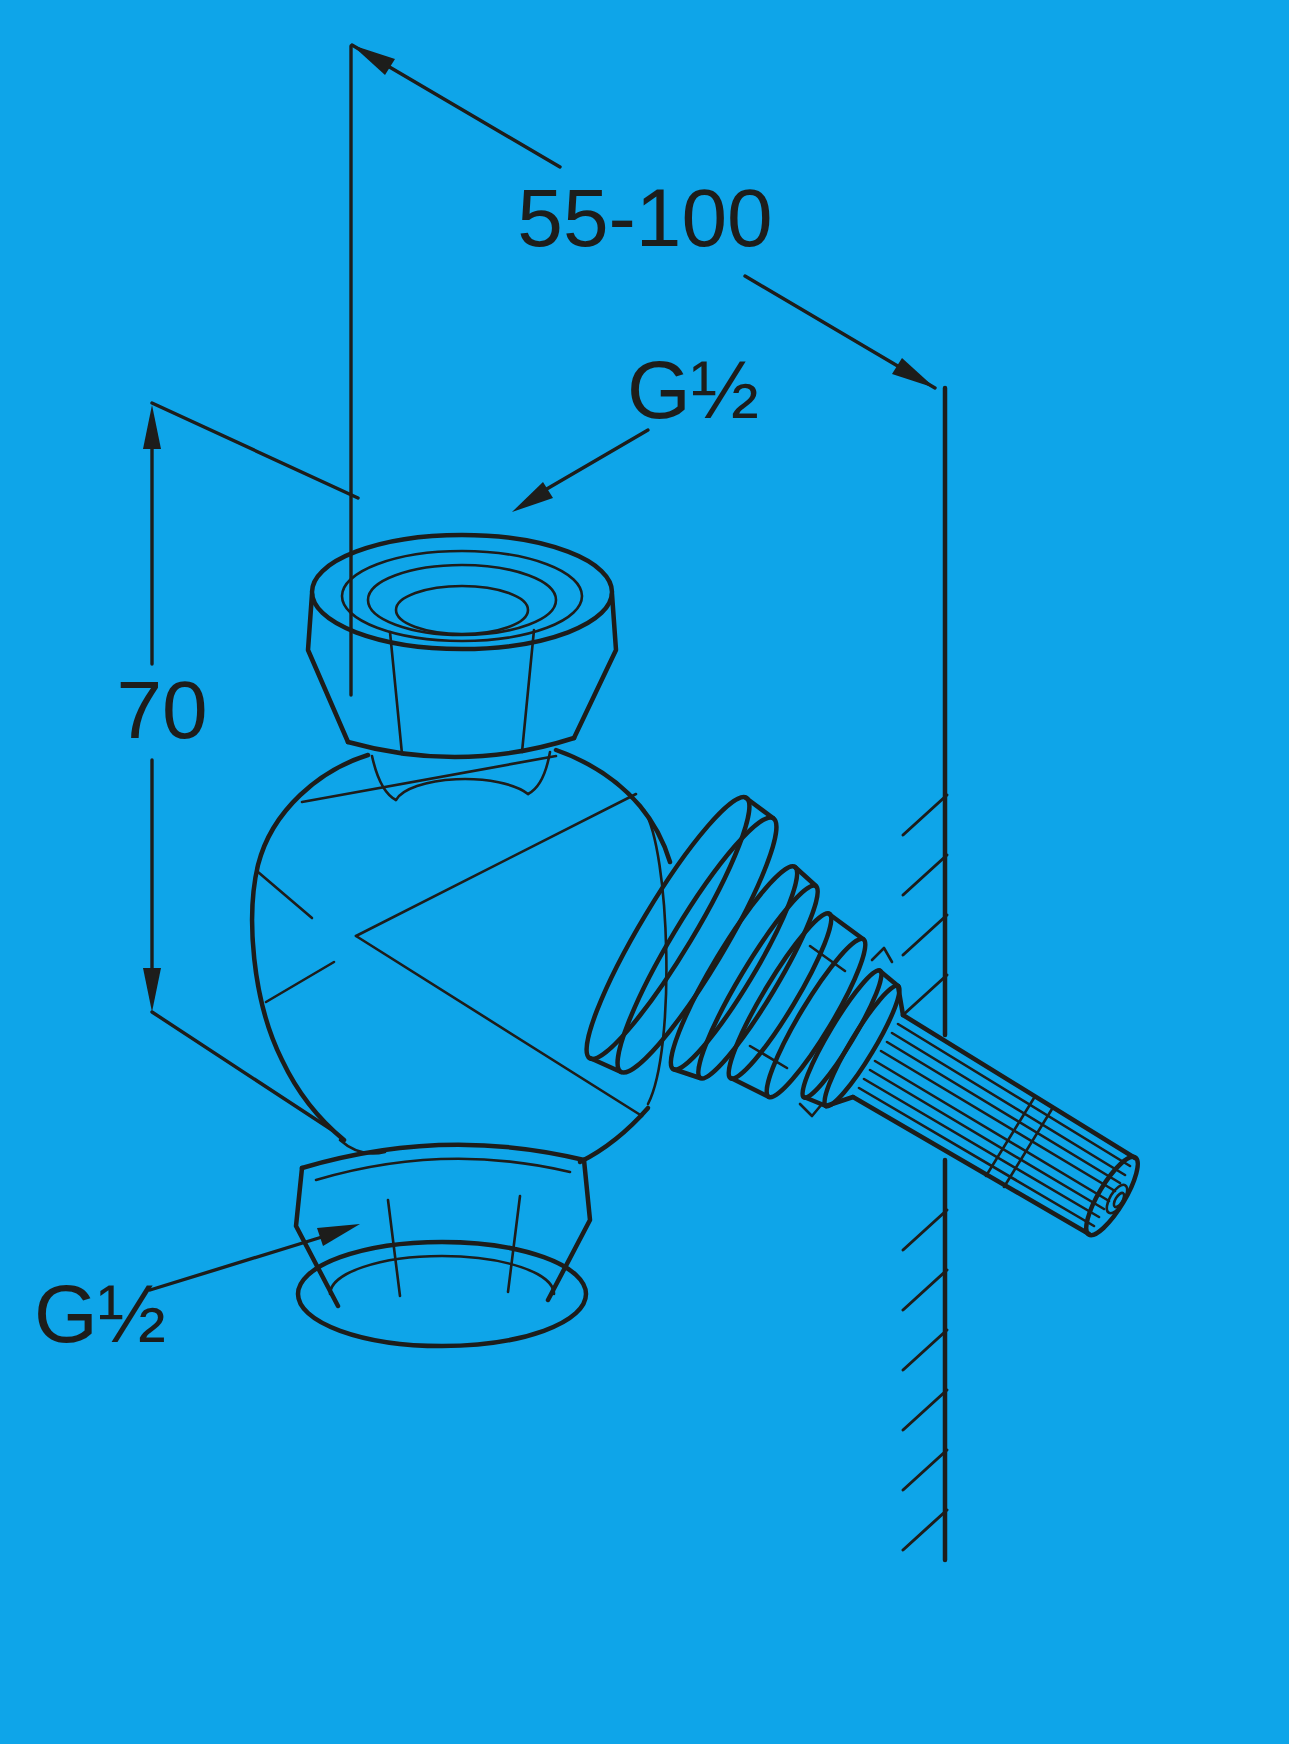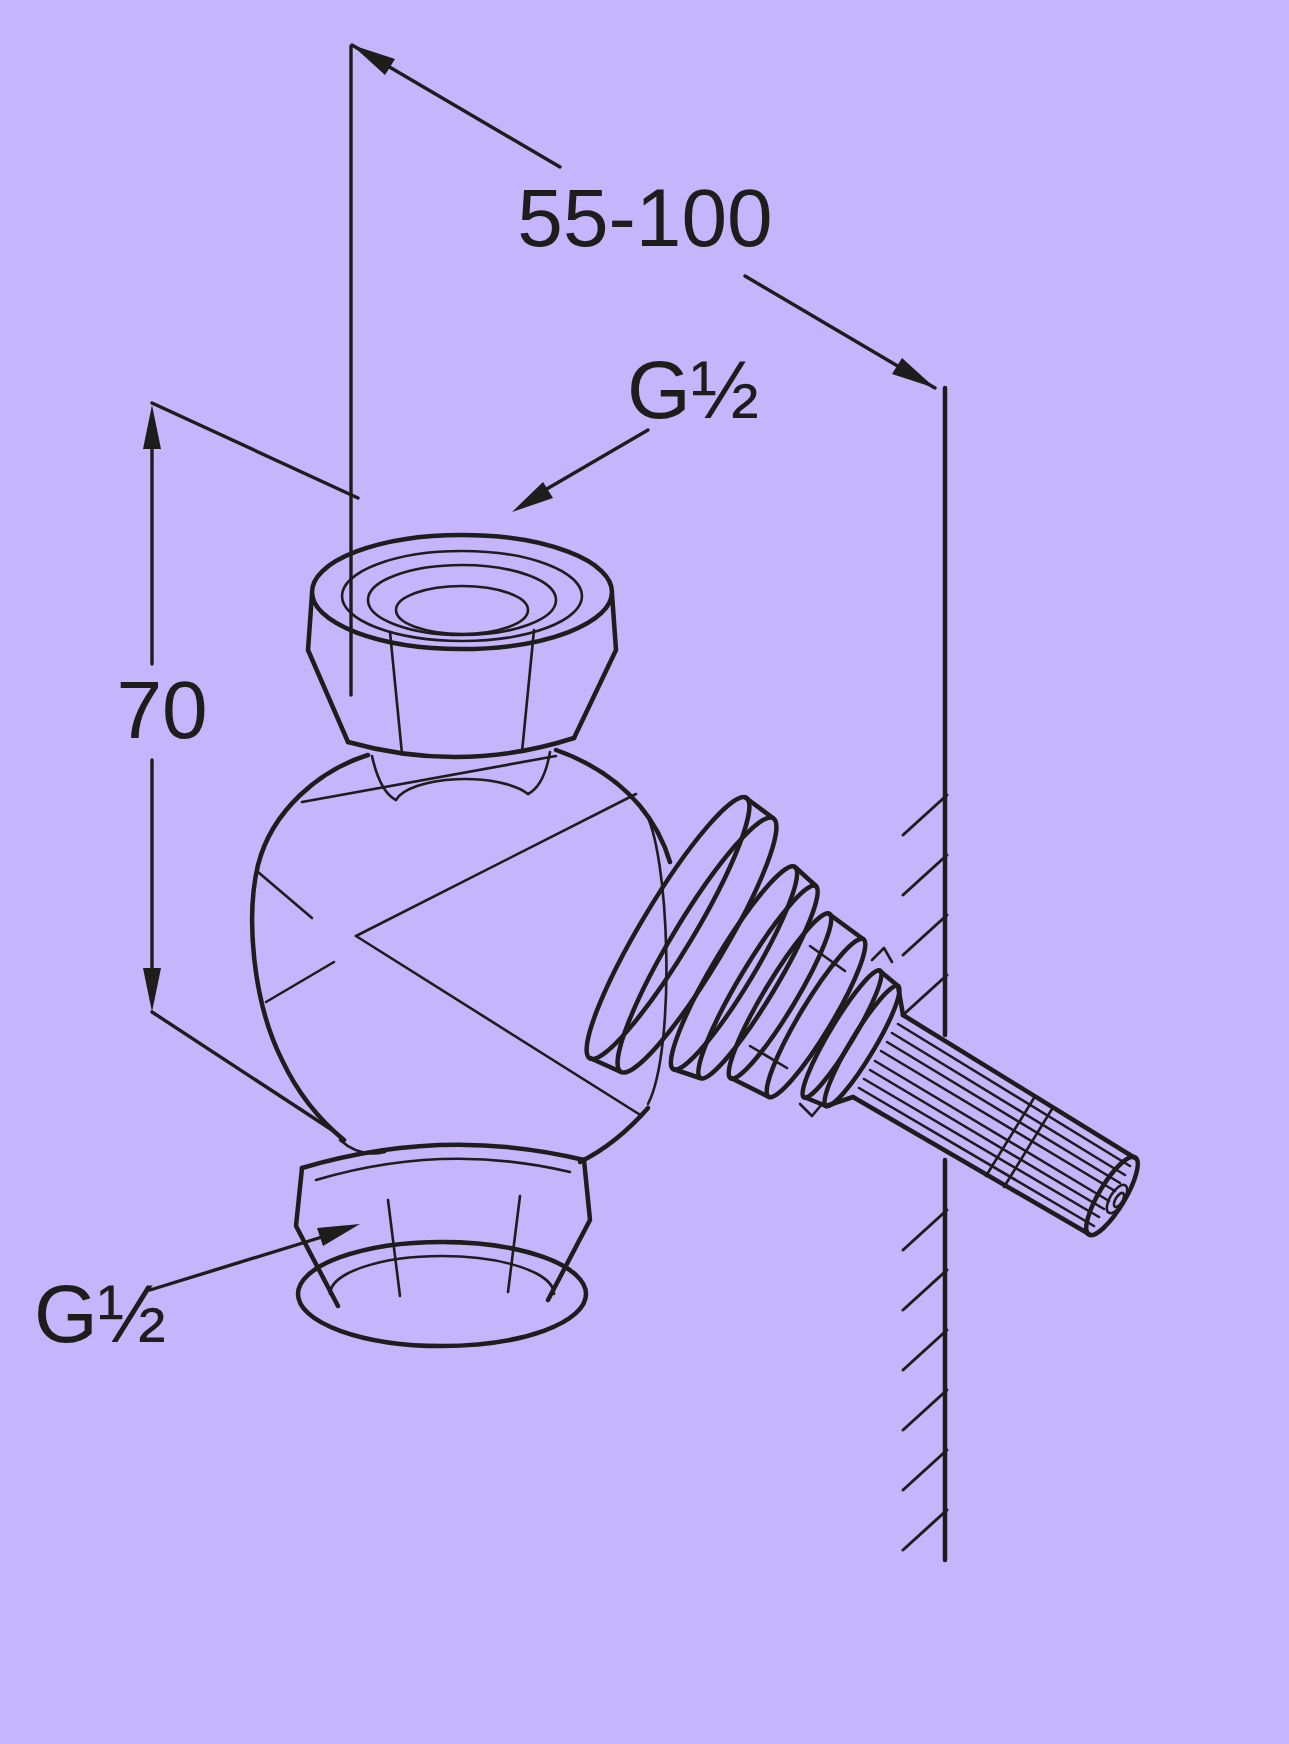--- a/index.html
+++ b/index.html
@@ -4,21 +4,21 @@
 <style>
   html, body {
     margin: 0;
     padding: 0;
     background: #ffffff;
   }
   .page {
     position: relative;
     width: 1289px;
     height: 1744px;
-    background: #c4b5fd;
+    background: #0ea5e9;
     overflow: hidden;
   }
   svg { display: block; }
 
   .ln  { fill: none; stroke: #1d1d1b; stroke-width: 4.5; stroke-linecap: round; stroke-linejoin: round; }
   .thin{ fill: none; stroke: #1d1d1b; stroke-width: 2.6; stroke-linecap: round; stroke-linejoin: round; }
   .dim { fill: none; stroke: #1d1d1b; stroke-width: 3.4; stroke-linecap: round; }
   .hatch { fill: none; stroke: #1d1d1b; stroke-width: 3; stroke-linecap: round; }
   .arrow { fill: #1d1d1b; stroke: none; }
   .dim-text {

